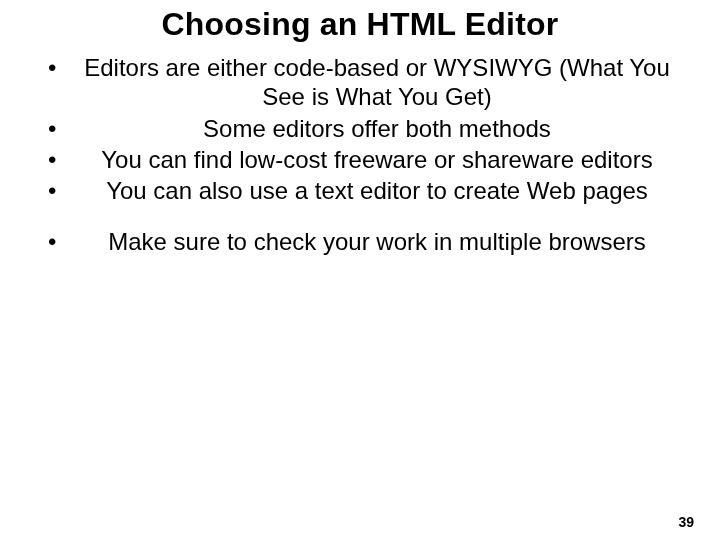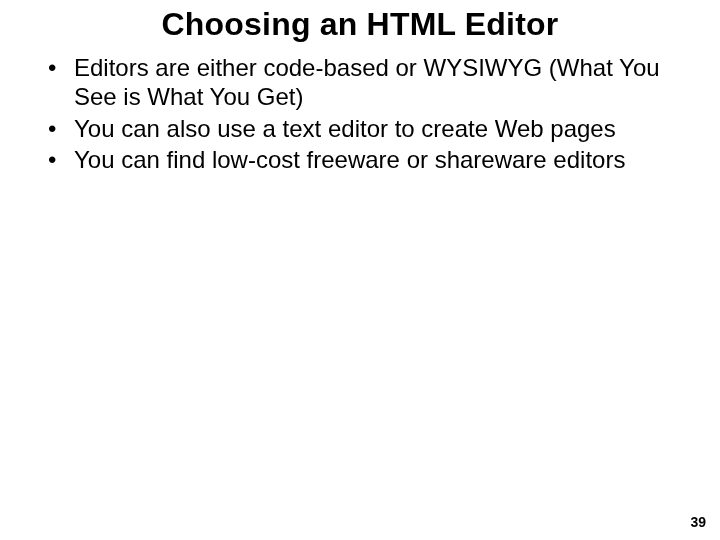--- a/index.html
+++ b/index.html
@@ -19,20 +19,21 @@
   }
   .title {
     text-align: center;
     font-weight: bold;
     font-size: 32px;
     padding-top: 6px;
     letter-spacing: 0.2px;
   }
   .content {
     padding: 10px 40px 0 40px;
+    text-align: center;
   }
   ul.bullets {
     list-style: none;
     margin: 0;
     padding: 0;
   }
   ul.bullets li {
     position: relative;
     font-size: 24px;
     line-height: 1.22;
@@ -45,40 +46,42 @@
     left: 8px;
     top: 0;
     font-size: 24px;
     line-height: 1.22;
   }
   .group-gap {
     height: 20px;
   }
   .pagenum {
     position: absolute;
-    right: 14px;
+    right: 26px;
     bottom: 10px;
     font-size: 14px;
     font-weight: bold;
   }
 </style>
 </head>
 <body>
 
 <div class="slide">
 
   <div class="title">Choosing an HTML Editor</div>
 
   <div class="content">
     <ul class="bullets">
       <li>Editors are either code-based or WYSIWYG (What You See is What You Get)</li>
+      <li>Some editors offer both methods</li>
+      <li>You can find low-cost freeware or shareware editors</li>
       <li>You can also use a text editor to create Web pages</li>
-      <li>You can find low-cost freeware or shareware editors</li>
     </ul>
 
     <div class="group-gap"></div>
 
     <ul class="bullets">
+      <li>Make sure to check your work in multiple browsers</li>
     </ul>
   </div>
 
   <div class="pagenum">39</div>
 </div>
 
 </body></html>

